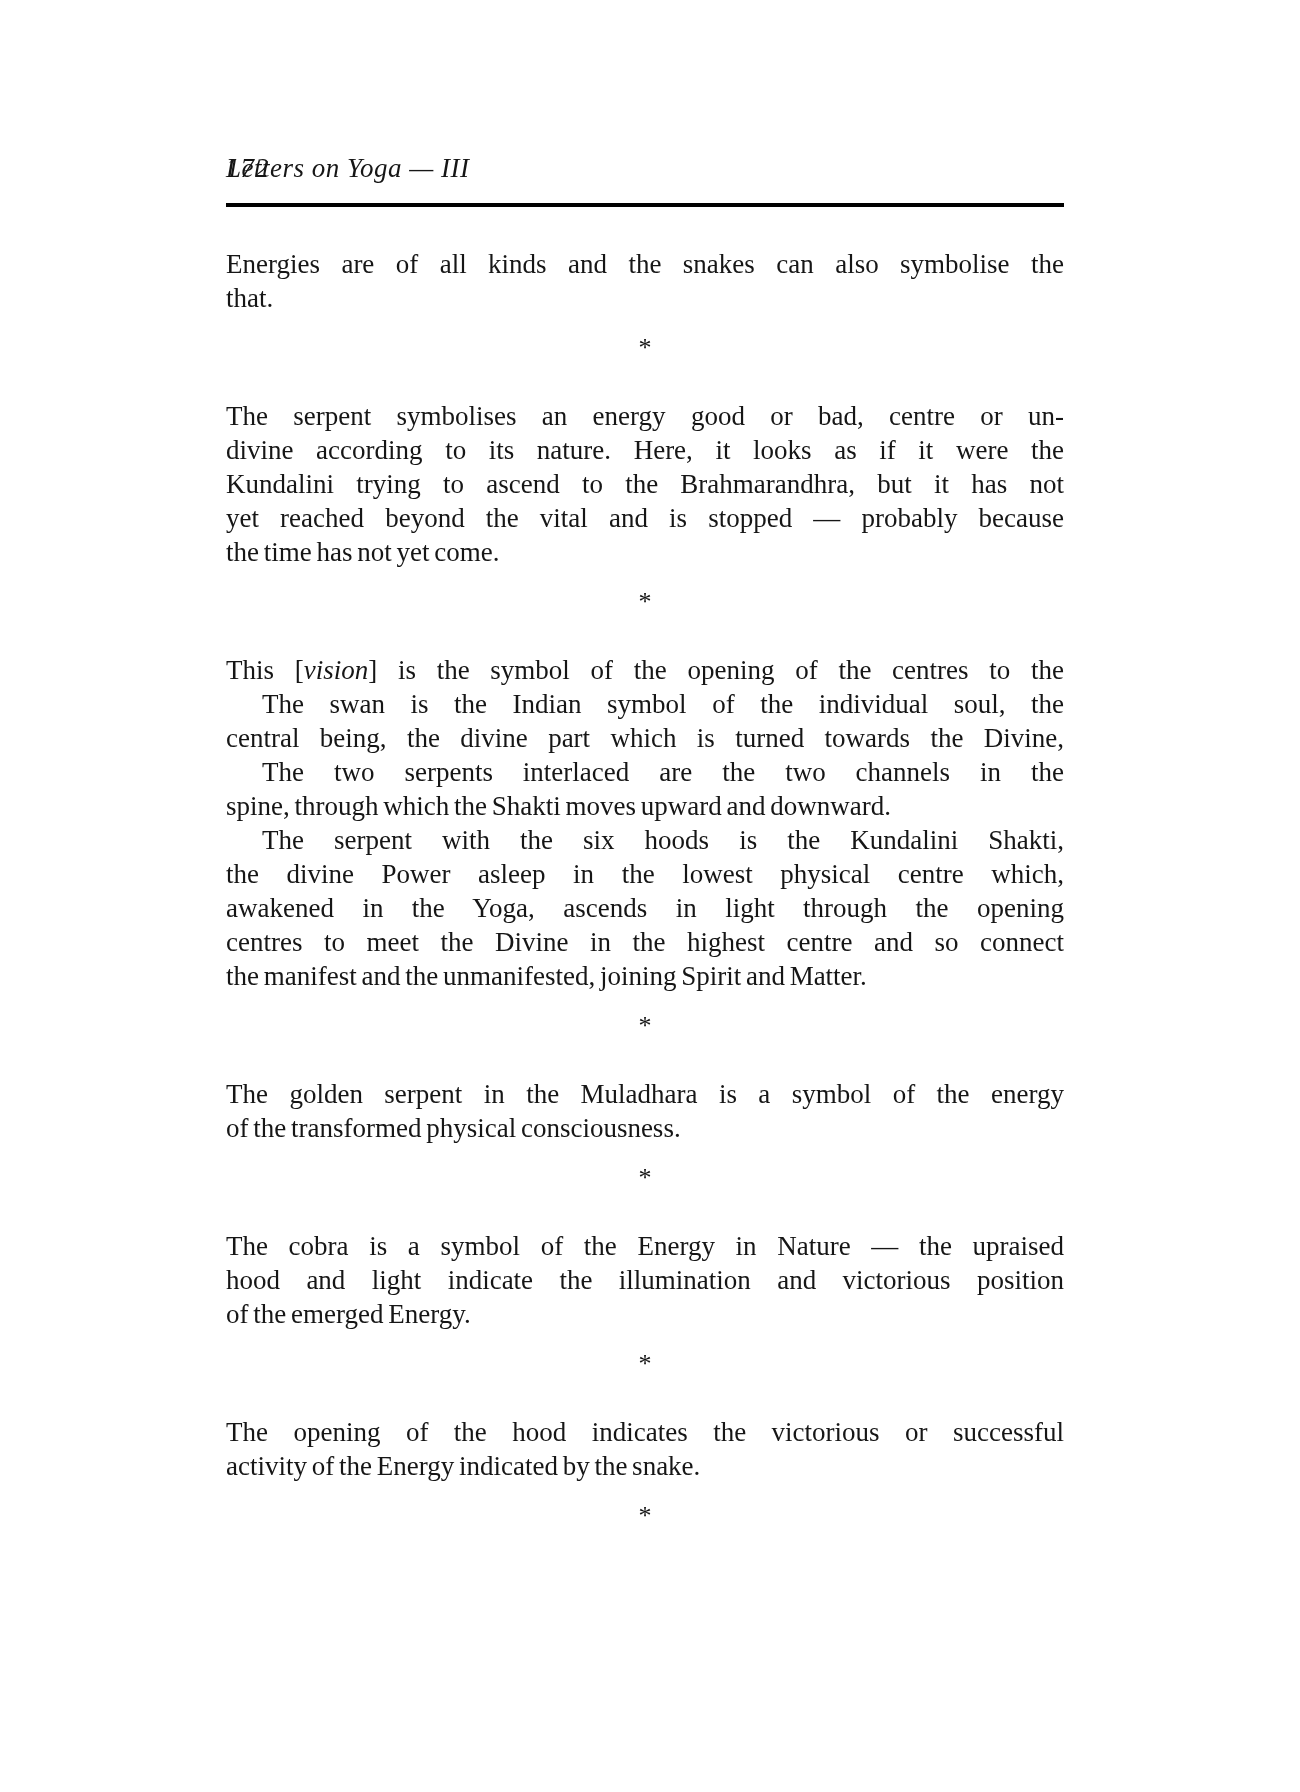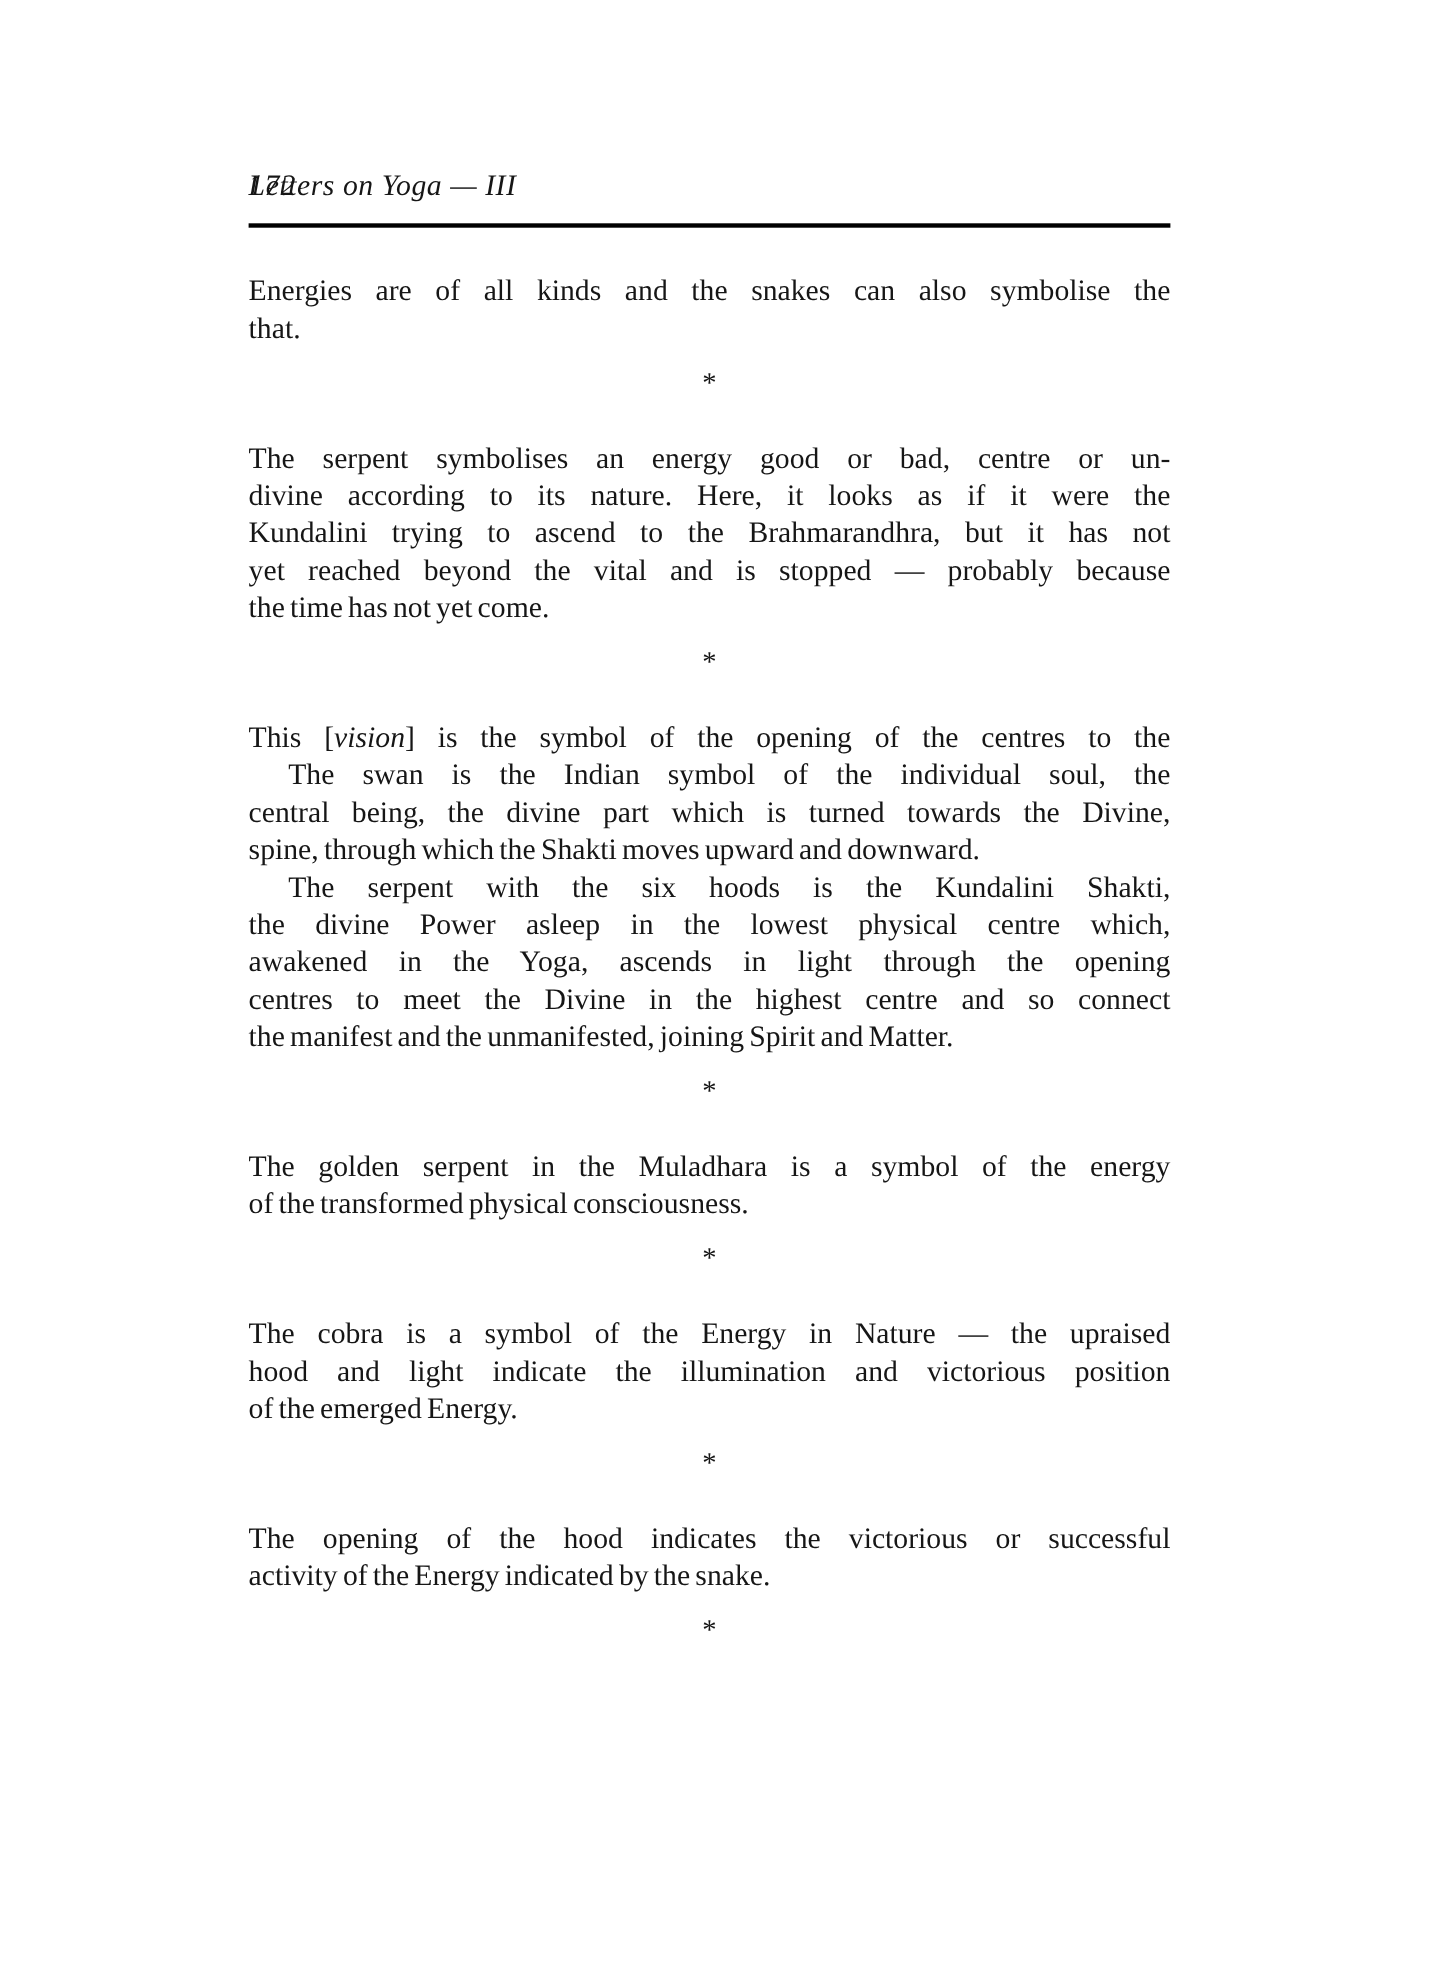--- a/index.html
+++ b/index.html
@@ -99,20 +99,21 @@
         </div>
         <div class="separator">*</div>
         <div class="paragraph">
           <div class="line">This [<i>vision</i>] is the symbol of the opening of the centres to the</div>
         </div>
         <div class="paragraph">
           <div class="line indent">The swan is the Indian symbol of the individual soul, the</div>
           <div class="line">central being, the divine part which is turned towards the Divine,</div>
         </div>
         <div class="paragraph">
+          <div class="line indent">The two serpents interlaced are the two channels in the</div>
           <div class="line last">spine, through which the Shakti moves upward and downward.</div>
         </div>
         <div class="paragraph">
           <div class="line indent">The serpent with the six hoods is the Kundalini Shakti,</div>
           <div class="line">the divine Power asleep in the lowest physical centre which,</div>
           <div class="line">awakened in the Yoga, ascends in light through the opening</div>
           <div class="line">centres to meet the Divine in the highest centre and so connect</div>
           <div class="line last">the manifest and the unmanifested, joining Spirit and Matter.</div>
         </div>
         <div class="separator">*</div>

